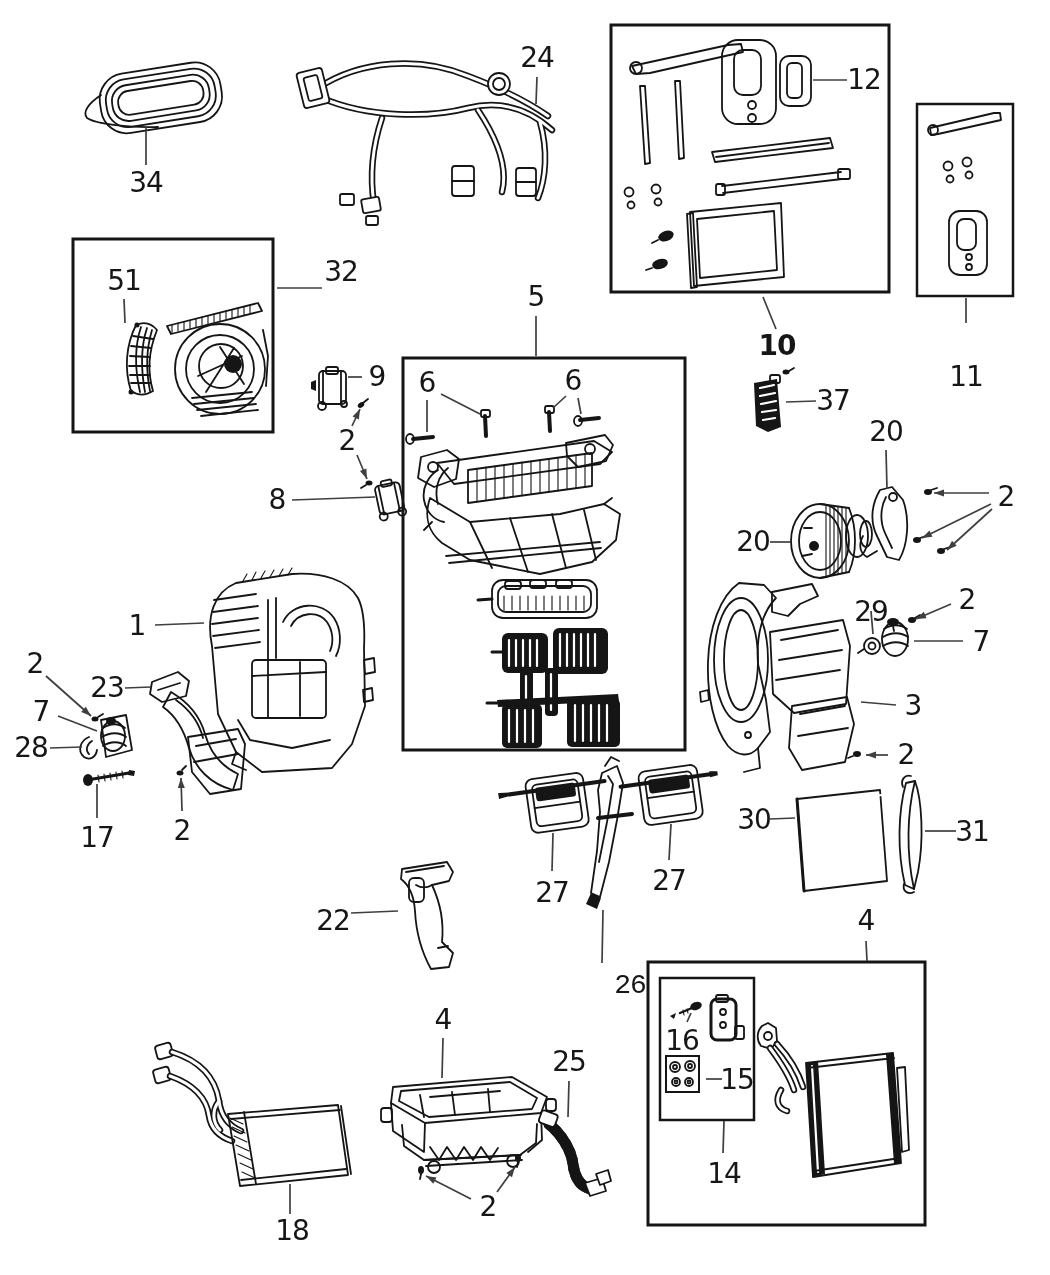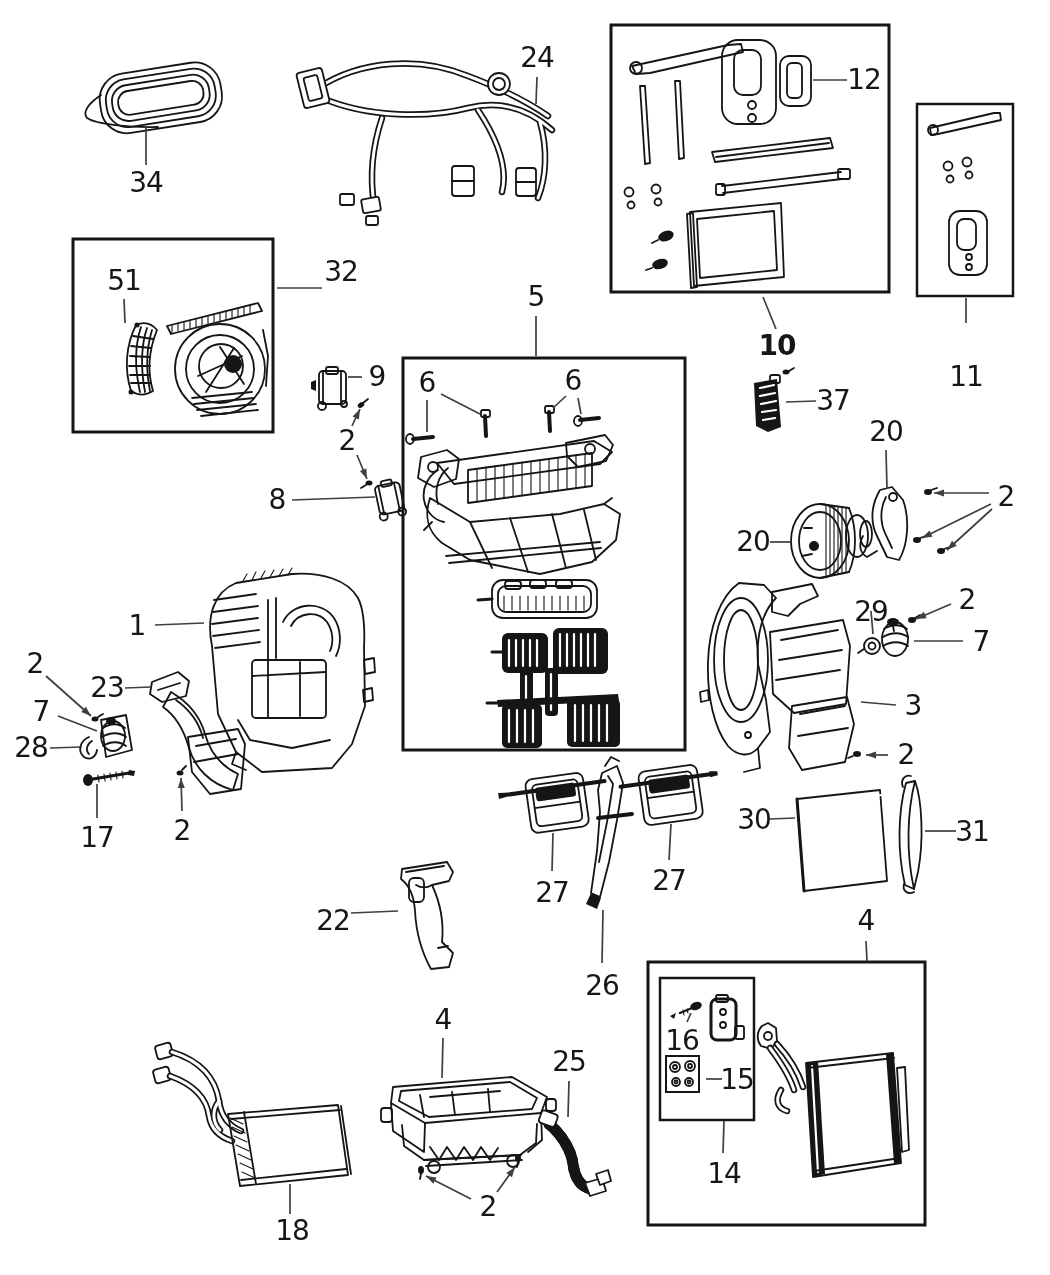--- a/index.html
+++ b/index.html
@@ -571,21 +571,21 @@
     <div class="callout" style="left: 137px; top: 626px;">1</div>
     <div class="callout" style="left: 107px; top: 688px;">23</div>
     <div class="callout" style="left: 35px; top: 664px;">2</div>
     <div class="callout" style="left: 41px; top: 712px;">7</div>
     <div class="callout" style="left: 31px; top: 748px;">28</div>
     <div class="callout" style="left: 97px; top: 838px;">17</div>
     <div class="callout" style="left: 182px; top: 831px;">2</div>
     <div class="callout" style="left: 333px; top: 913px; margin-top: 8px;">22</div>
     <div class="callout" style="left: 552px; top: 893px;">27</div>
     <div class="callout" style="left: 669px; top: 881px;">27</div>
-    <div class="callout" style="left: 602px; top: 986px;">26</div>
+    <div class="callout" style="left: 630px; top: 986px; font-family: Liberation Mono, monospace;">26</div>
     <div class="callout" style="left: 754px; top: 820px;">30</div>
     <div class="callout" style="left: 972px; top: 832px;">31</div>
     <div class="callout" style="left: 866px; top: 921px;">4</div>
     <div class="callout" style="left: 682px; top: 1041px;">16</div>
     <div class="callout" style="left: 737px; top: 1080px; text-align: right;">15</div>
     <div class="callout" style="left: 724px; top: 1174px;">14</div>
     <div class="callout" style="left: 443px; top: 1020px;">4</div>
     <div class="callout" style="left: 569px; top: 1062px;">25</div>
     <div class="callout" style="left: 488px; top: 1207px;">2</div>
     <div class="callout" style="left: 292px; top: 1231px;">18</div>

